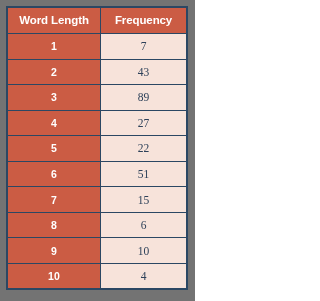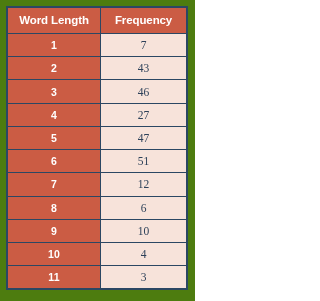--- a/index.html
+++ b/index.html
@@ -13,21 +13,21 @@
     background: #ffffff;
     font-family: "Liberation Sans", sans-serif;
     overflow: hidden;
   }
 
   #table-wrapper {
     box-sizing: border-box;
     width: 195px;
     height: 301px;
     padding: 6px 7px 11px 6px;
-    background: #4d7c0f;
+    background: #737373;
   }
 
   table.freq-table {
     width: 100%;
     height: 100%;
     border-collapse: collapse;
     table-layout: fixed;
     border: 2px solid #2B4763;
     background: #F7E3DA;
   }
@@ -99,49 +99,45 @@
       <tr>
         <td class="cat-cell">1</td>
         <td class="val-cell">7</td>
       </tr>
       <tr>
         <td class="cat-cell">2</td>
         <td class="val-cell">43</td>
       </tr>
       <tr>
         <td class="cat-cell">3</td>
-        <td class="val-cell">46</td>
+        <td class="val-cell">89</td>
       </tr>
       <tr>
         <td class="cat-cell">4</td>
         <td class="val-cell">27</td>
       </tr>
       <tr>
         <td class="cat-cell">5</td>
-        <td class="val-cell">47</td>
+        <td class="val-cell">22</td>
       </tr>
       <tr>
         <td class="cat-cell">6</td>
         <td class="val-cell">51</td>
       </tr>
       <tr>
         <td class="cat-cell">7</td>
-        <td class="val-cell">12</td>
+        <td class="val-cell">15</td>
       </tr>
       <tr>
         <td class="cat-cell">8</td>
         <td class="val-cell">6</td>
       </tr>
       <tr>
         <td class="cat-cell">9</td>
         <td class="val-cell">10</td>
       </tr>
       <tr>
         <td class="cat-cell">10</td>
         <td class="val-cell">4</td>
       </tr>
-      <tr>
-        <td class="cat-cell">11</td>
-        <td class="val-cell">3</td>
-      </tr>
     </tbody>
   </table>
 </div>
 
 </body></html>

